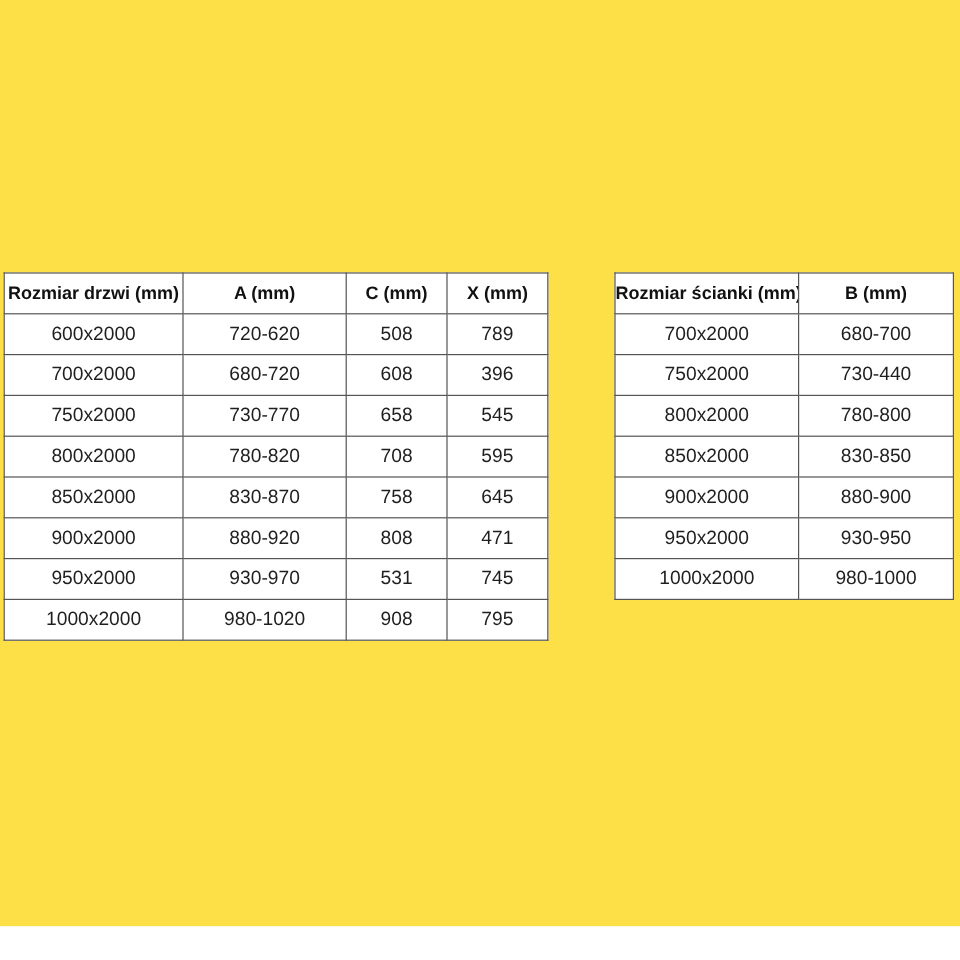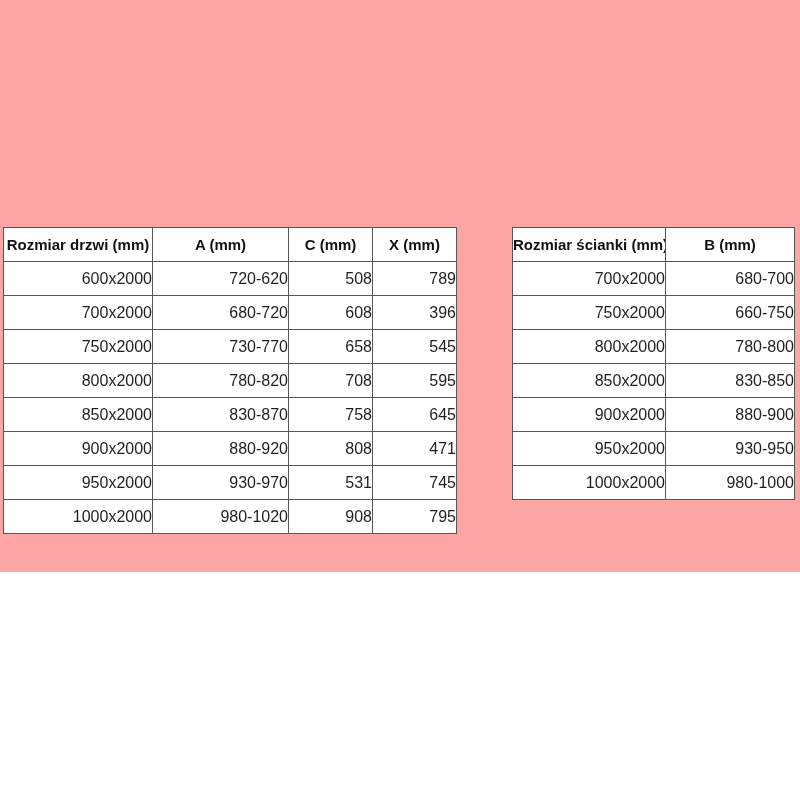--- a/index.html
+++ b/index.html
@@ -3,22 +3,22 @@
 <meta charset="utf-8">
 <style>
   html, body {
     margin: 0;
     padding: 0;
     background: #ffffff;
   }
   .canvas {
     position: relative;
     width: 800px;
-    height: 572px;
-    background: #fca5a5;
+    height: 772px;
+    background: #fde047;
     font-family: "Liberation Sans", sans-serif;
     color: #1a1a1a;
     overflow: hidden;
   }
   table.spec-table {
     position: absolute;
     border-collapse: collapse;
     table-layout: fixed;
     background: #ffffff;
   }
@@ -36,21 +36,20 @@
   }
   .spec-table th {
     font-size: 15px;
     font-weight: bold;
     color: #111111;
   }
   .spec-table td {
     font-size: 16px;
     font-weight: normal;
     color: #1f1f1f;
-    text-align: right;
   }
   col.c-149 { width: 149px; }
   col.c-136 { width: 136px; }
   col.c-84  { width: 84px;  }
   col.c-153 { width: 153px; }
   col.c-129 { width: 129px; }
 </style>
 </head>
 <body>
 
@@ -134,21 +133,21 @@
           <th>B (mm)</th>
         </tr>
       </thead>
     <tbody>
         <tr>
           <td>700x2000</td>
           <td>680-700</td>
         </tr>
         <tr>
           <td>750x2000</td>
-          <td>660-750</td>
+          <td>730-440</td>
         </tr>
         <tr>
           <td>800x2000</td>
           <td>780-800</td>
         </tr>
         <tr>
           <td>850x2000</td>
           <td>830-850</td>
         </tr>
         <tr>

